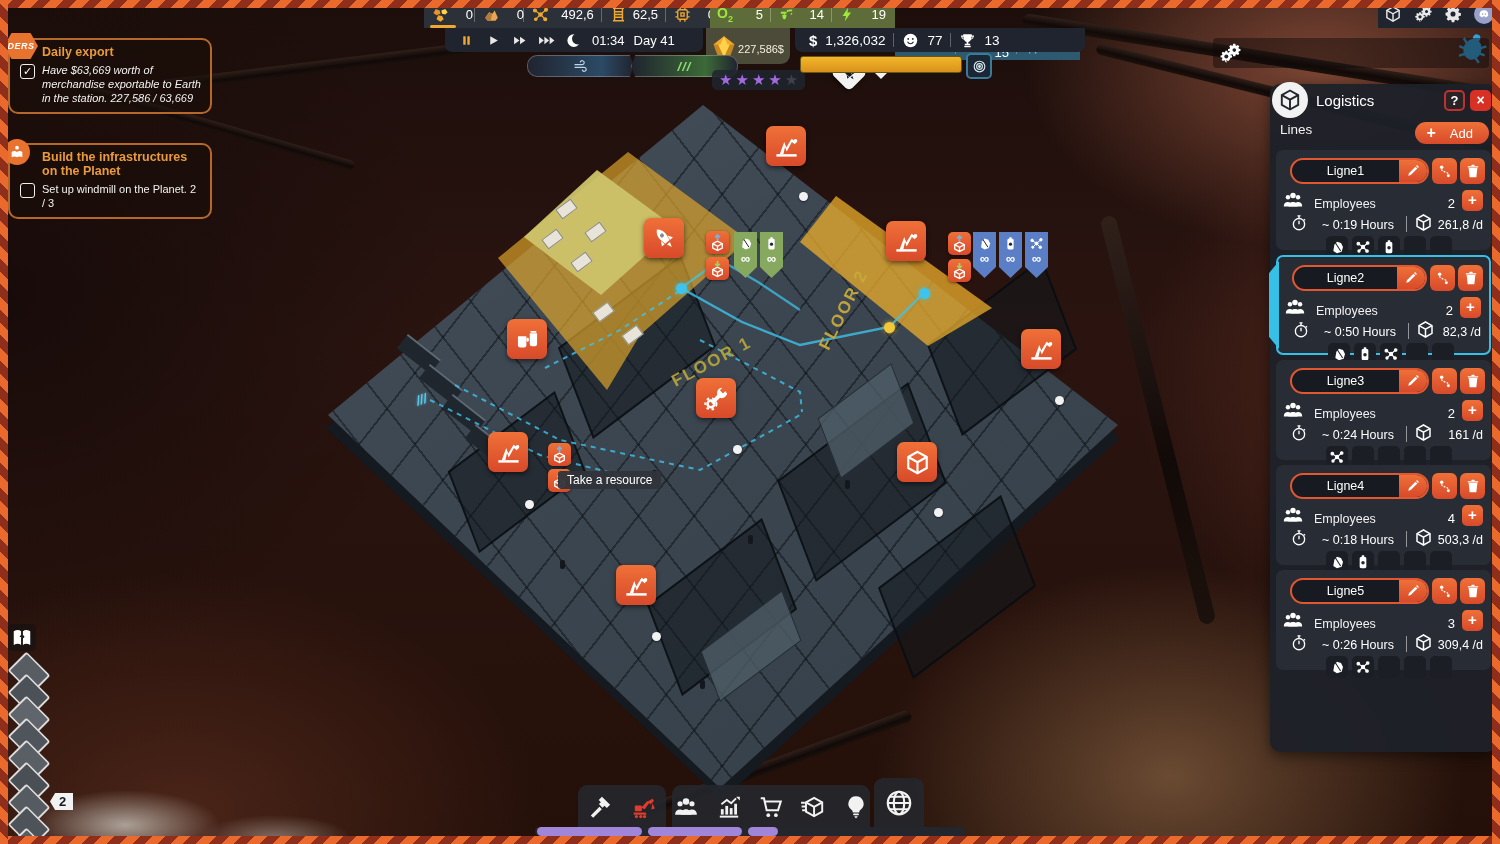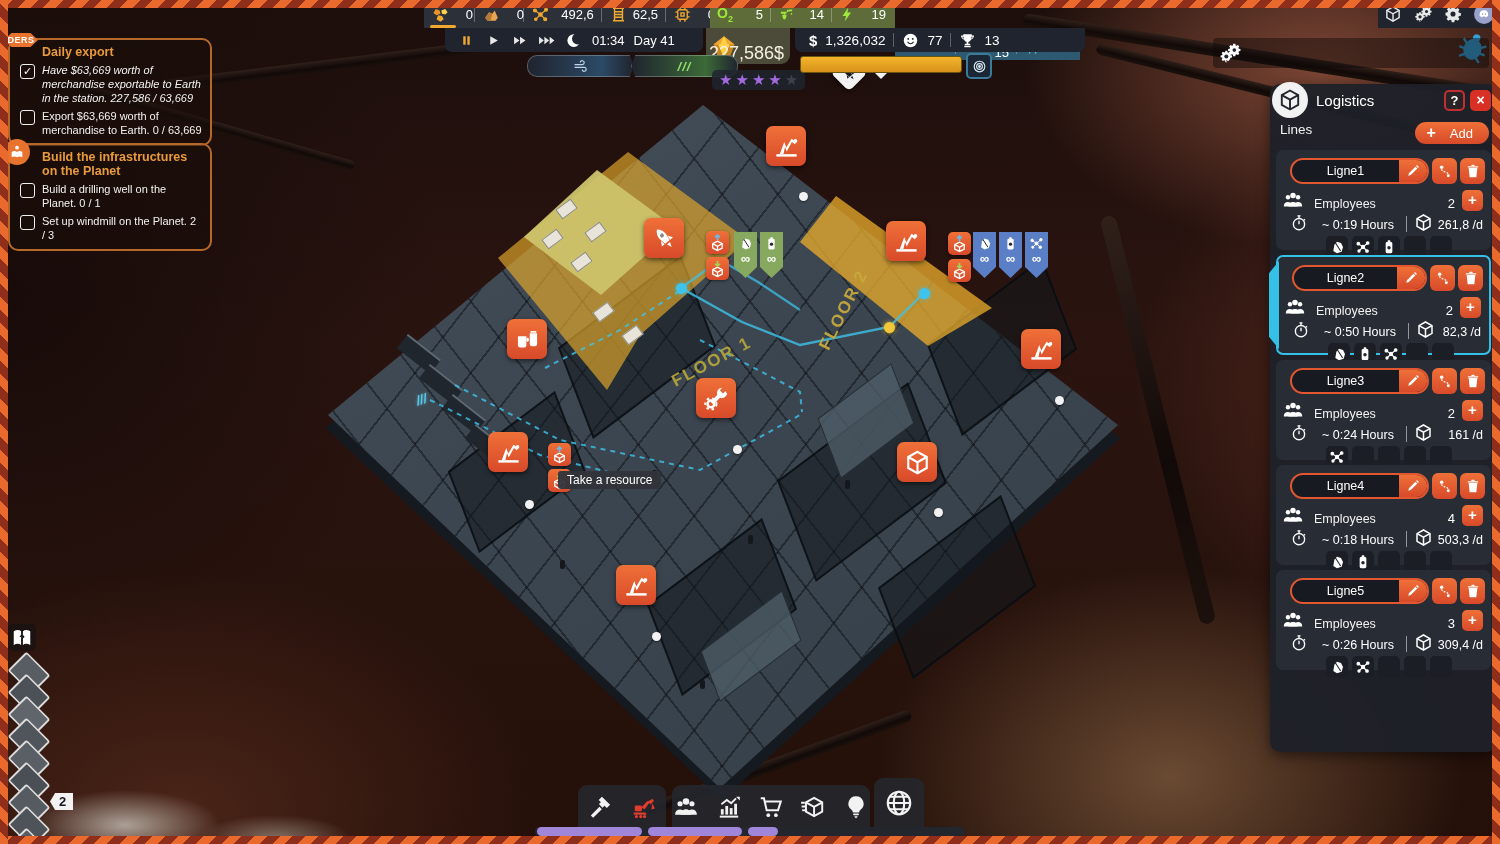--- a/index.html
+++ b/index.html
@@ -83,41 +83,41 @@
   .time-bar{position:absolute;left:445px;top:28px;width:258px;height:24px;z-index:20;background:#20242f;border-radius:0 0 7px 7px;display:flex;align-items:center;gap:9px;padding:0 12px;box-sizing:border-box;font-size:13px;}
   .tb-btn{display:flex;align-items:center;justify-content:center;width:18px;height:18px;color:#e8e8e8;}
   .tb-btn svg{height:13px;}
   .tb-btn.pause{color:#f0a830;}
   .moon-ic svg{width:17px;height:17px;}
   .money-bar{position:absolute;left:795px;top:28px;width:290px;height:24px;z-index:20;background:#20242f;border-radius:0 0 7px 7px;display:flex;align-items:center;gap:8px;padding:0 14px;box-sizing:border-box;font-size:13.5px;}
   .money-bar svg{width:17px;height:17px;}
   .msep{width:1px;height:14px;background:rgba(255,255,255,.28);}
   .gold-chip{position:absolute;left:706px;top:28px;width:84px;height:36px;z-index:19;background:#4c4a38;border-radius:0 0 9px 9px;}
   .gold-chip .gsvg{position:absolute;left:4px;top:6px;width:28px;height:28px;}
-  .gold-chip .gval{position:absolute;right:6px;top:15px;font-size:18px;color:#f5efe0;}
+  .gold-chip .gval{position:absolute;right:6px;top:15px;font-size:11px;color:#f5efe0;}
   .stars{position:absolute;left:712px;top:70px;z-index:20;background:rgba(32,36,47,.85);border-radius:5px;padding:2px 7px;display:flex;gap:3px;font-size:15px;line-height:16px;}
   .stars .st.f{color:#a36ae0;} .stars .st.e{color:#3c414d;}
   .obj-progress{position:absolute;left:800px;top:56px;width:160px;height:15px;z-index:20;border:1px solid #6a5612;border-radius:3px;background:linear-gradient(#f2b52b,#d8921a);}
   .obj-progress:after{content:"";position:absolute;left:50%;bottom:-7px;margin-left:-6px;border:6px solid transparent;border-top-color:#f2f2f2;border-bottom:none;}
   .target-btn{position:absolute;left:966px;top:53px;width:22px;height:22px;z-index:20;background:#1b2735;border:2px solid #3a7a9a;border-radius:5px;display:flex;align-items:center;justify-content:center;}
   .target-btn svg{width:15px;height:15px;}
   .mode-chips{position:absolute;left:527px;top:55px;z-index:20;display:flex;}
   .mode-chip{width:105px;height:20px;display:flex;align-items:center;justify-content:center;border:1px solid rgba(255,255,255,.25);}
   .mode-chip.wind{background:linear-gradient(90deg,#20242f,#2c4a66 70%,#20242f);border-radius:10px 0 0 10px;clip-path:polygon(0 0,96% 0,100% 50%,96% 100%,0 100%);color:#bcd8e8;}
   .mode-chip.grow{background:linear-gradient(90deg,#20242f,#3c6a38 70%,#20242f);border-radius:0 10px 10px 0;clip-path:polygon(4% 0,100% 0,100% 100%,4% 100%,0 50%);margin-left:-3px;}
   .mode-chip svg{width:16px;height:16px;}
   .sl-green{color:#8fe06a;font-weight:bold;font-style:italic;font-size:13px;letter-spacing:1px;}
   
   .quest-card{position:absolute;left:8px;z-index:20;width:204px;box-sizing:border-box;border:2px solid #b5682a;border-radius:10px;background:rgba(26,15,9,.55);padding:5px 8px 7px 10px;}
   .quest-title{color:#e89a3c;font-weight:bold;font-size:12.5px;margin:0 0 4px 22px;}
   .task{display:flex;gap:7px;margin-top:4px;}
   .cb{flex:0 0 13px;width:13px;height:13px;border:1.6px solid #f0f0f0;border-radius:3px;margin-top:1px;font-size:11px;line-height:12px;text-align:center;color:#fff;}
   .task .txt{font-size:11px;line-height:1.28;color:#f2f2f2;}
   .task.italic .txt{font-style:italic;}
-  .q-badge-hex{position:absolute;left:-6px;top:-7px;width:34px;height:14px;background:#e8732f;clip-path:polygon(22% 0,78% 0,100% 50%,78% 100%,22% 100%,0 50%);display:flex;align-items:center;justify-content:center;font-weight:bold;font-size:9px;color:#fff;letter-spacing:.5px;}
+  .q-badge-hex{position:absolute;left:-6px;top:-7px;width:34px;height:26px;background:#e8732f;clip-path:polygon(22% 0,78% 0,100% 50%,78% 100%,22% 100%,0 50%);display:flex;align-items:center;justify-content:center;font-style:italic;font-weight:bold;font-size:9px;color:#fff;letter-spacing:.5px;}
   .q-badge-circ{position:absolute;left:-6px;top:-6px;width:26px;height:26px;border-radius:50%;background:#e8732f;display:flex;align-items:center;justify-content:center;}
   .q-badge-circ svg{width:16px;height:16px;}
   
   .notif{position:absolute;left:1213px;top:38px;width:276px;z-index:20;display:flex;gap:7px;background:rgba(14,9,8,.45);border-radius:4px;padding:4px 6px;box-sizing:border-box;}
   .notif .gsvg{flex:0 0 22px;width:22px;height:22px;color:#fff;}
   .notif .txt{font-size:12.5px;line-height:1.3;color:#fff;}
   .bug{position:absolute;left:1455px;top:30px;z-index:15;width:36px;height:36px;color:#35a0d8;transform:rotate(20deg);}
   
   .log-panel{position:absolute;left:1270px;top:84px;width:227px;height:668px;z-index:50;background:rgba(30,33,41,.95);border-radius:10px;box-shadow:0 4px 14px rgba(0,0,0,.5);}
   .log-head{position:relative;height:36px;}
@@ -694,39 +694,31 @@
 
   <div id="host-quests">
       <div class="quest-card" style="top: 38px;">
     <div class="q-badge-hex">DERS</div>
     <div class="quest-title">Daily export</div>
     <div class="q-tasks">
           <div class="task italic">
     <span class="cb">✓</span>
     <span class="txt">Have $63,669 worth of merchandise exportable to Earth in the station.  227,586 / 63,669</span>
   </div>
-          <div class="task">
-    <span class="cb"></span>
-    <span class="txt">Export $63,669 worth of merchandise to Earth. 0 / 63,669</span>
-  </div>
         </div>
   </div>
       <div class="quest-card" style="top: 143px;">
     <div class="q-badge-circ">
           <svg viewBox="0 0 24 24" fill="#fff">
             <circle cx="12" cy="5.5" r="2.8"></circle>
             <path d="M4 12c2.5-1.8 5.5-1.8 8 0 2.5-1.8 5.5-1.8 8 0v8c-2.5-1.8-5.5-1.8-8 0-2.5-1.8-5.5-1.8-8 0z"></path>
           </svg>
         </div>
     <div class="quest-title">Build the infrastructures on the Planet</div>
     <div class="q-tasks">
-          <div class="task">
-    <span class="cb"></span>
-    <span class="txt">Build a drilling well on the Planet. 0 / 1</span>
-  </div>
           <div class="task">
     <span class="cb"></span>
     <span class="txt">Set up windmill on the Planet. 2 / 3</span>
   </div>
         </div>
   </div>
     </div>
 
   <div class="bug">
       <svg viewBox="0 0 24 24" fill="currentColor">

